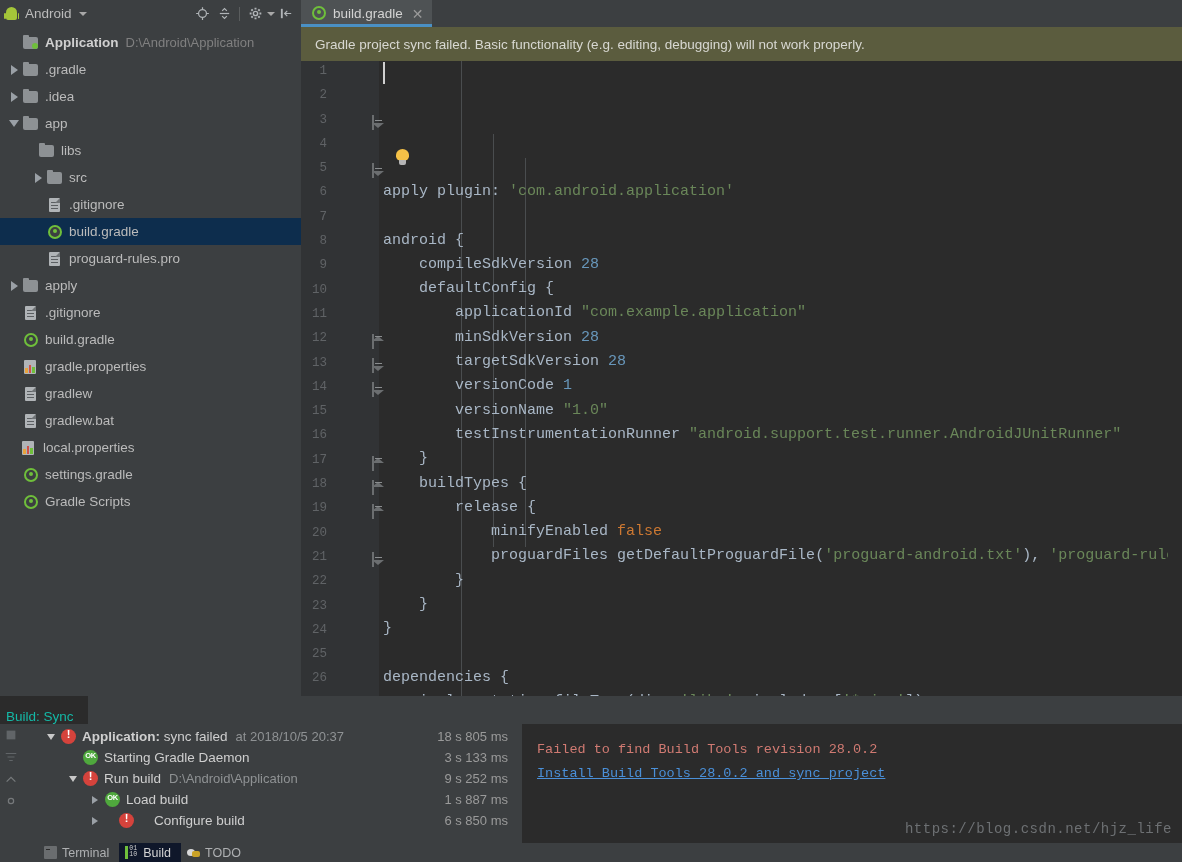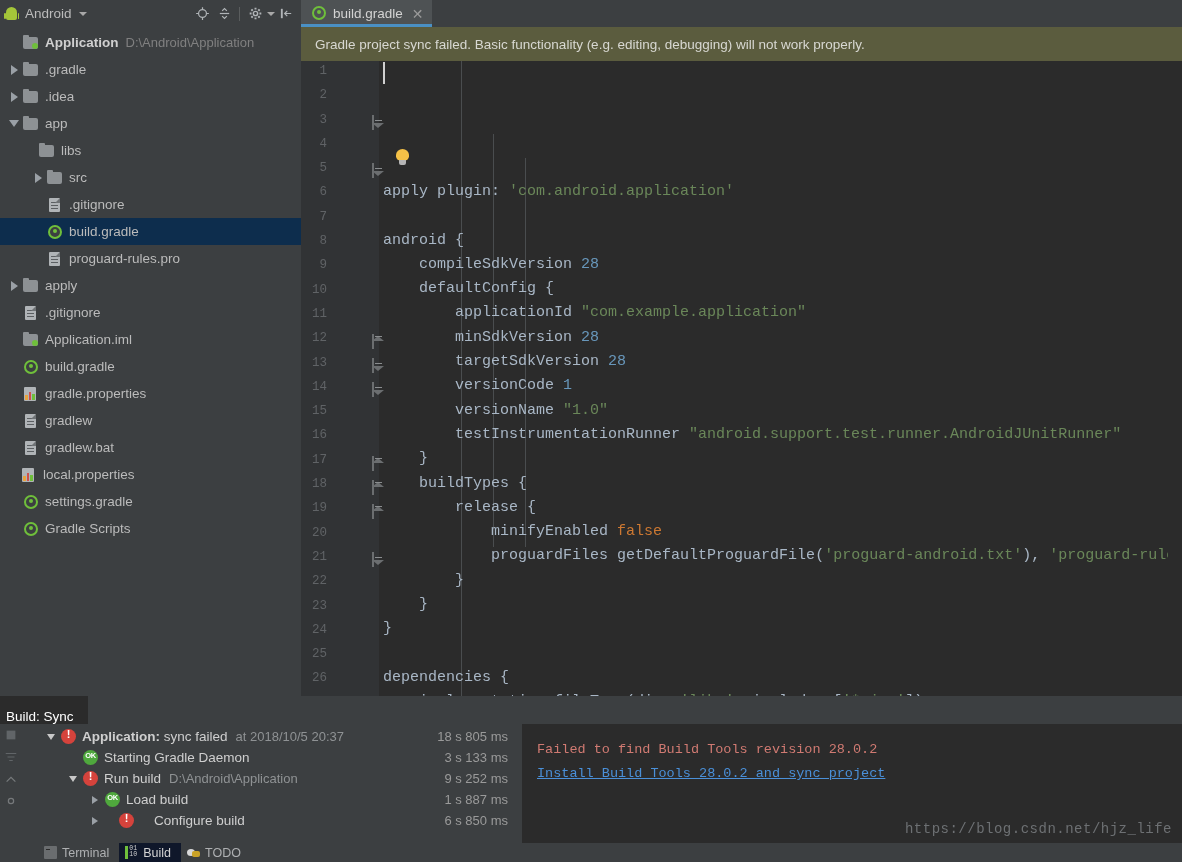--- a/index.html
+++ b/index.html
@@ -163,21 +163,21 @@
   .iguide { position:absolute; top:0; width:1px; height:100%; background:#4a4d4f; }
 
   
   #build-panel {
     position: absolute; left: 0; top: 696px; width: 1182px; height: 147px;
     background: #3c3f41;
   }
   #build-header { height: 28px; position: relative; }
   #build-tabtitle {
     display: inline-flex; align-items:center; height: 40px; padding: 0 14px 0 6px;
-    background: #2b2b2b; color: #ffffff; font-size: 13.5px;
+    background: #2b2b2b; color: #14b8a6; font-size: 13.5px;
   }
   #build-body { position: absolute; left: 0; top: 28px; right: 0; bottom: 0; display: flex; }
   #build-sidebar {
     width: 22px; background: #3c3f41; padding-top: 4px;
     display: flex; flex-direction: column; align-items: center; gap: 8px;
   }
   .sb-icon { width: 14px; height: 14px; opacity: .75; }
   #build-tree {
     width: 500px; background: #3c3f41; padding-top: 2px; position: relative;
   }
@@ -381,29 +381,20 @@
               <span class="ln" style="top:4px"></span>
               <span class="ln" style="top:7px"></span>
               <span class="ln" style="top:10px"></span>
             </span>
           </span>
           <span class="tlabel">.gitignore</span>
         </div>
         <div class="trow" style="padding-left: 6px;">
           <span class="twist"></span>
           <span class="ticon">
-            <span class="ic-folder ic-module">
-              <span class="dot"></span>
-            </span>
-          </span>
-          <span class="tlabel">Application.iml</span>
-        </div>
-        <div class="trow" style="padding-left: 6px;">
-          <span class="twist"></span>
-          <span class="ticon">
             <span class="ic-gradle"></span>
           </span>
           <span class="tlabel">build.gradle</span>
         </div>
         <div class="trow" style="padding-left: 6px;">
           <span class="twist"></span>
           <span class="ticon">
             <span class="ic-props">
               <span class="b1"></span>
               <span class="b2"></span>

